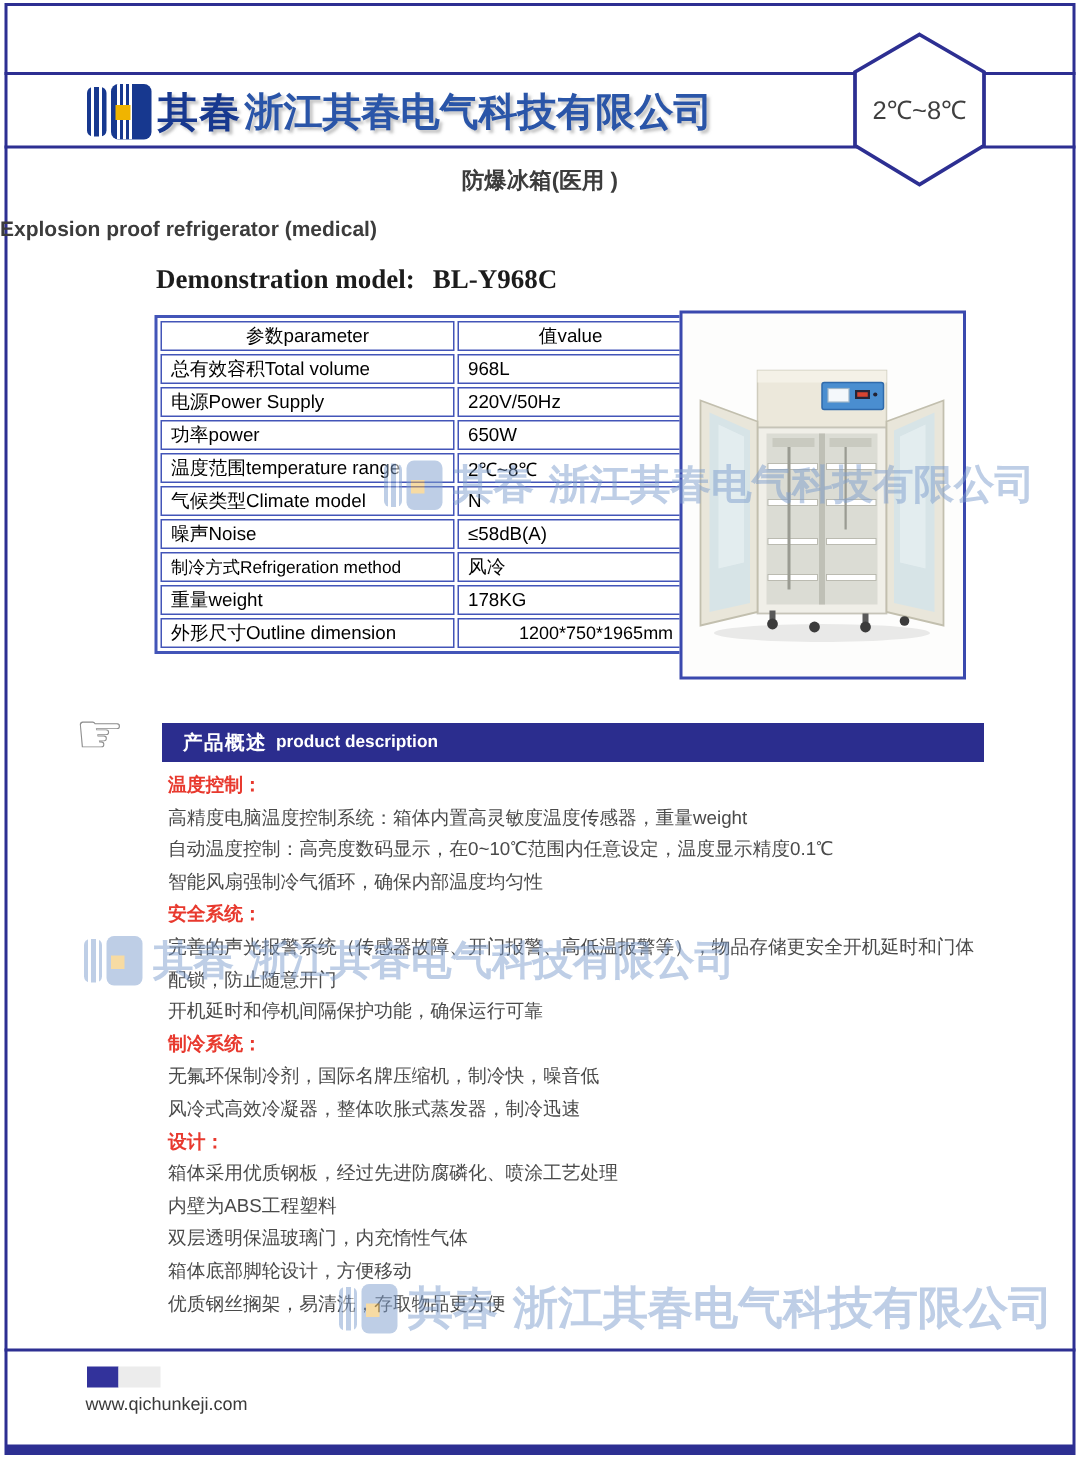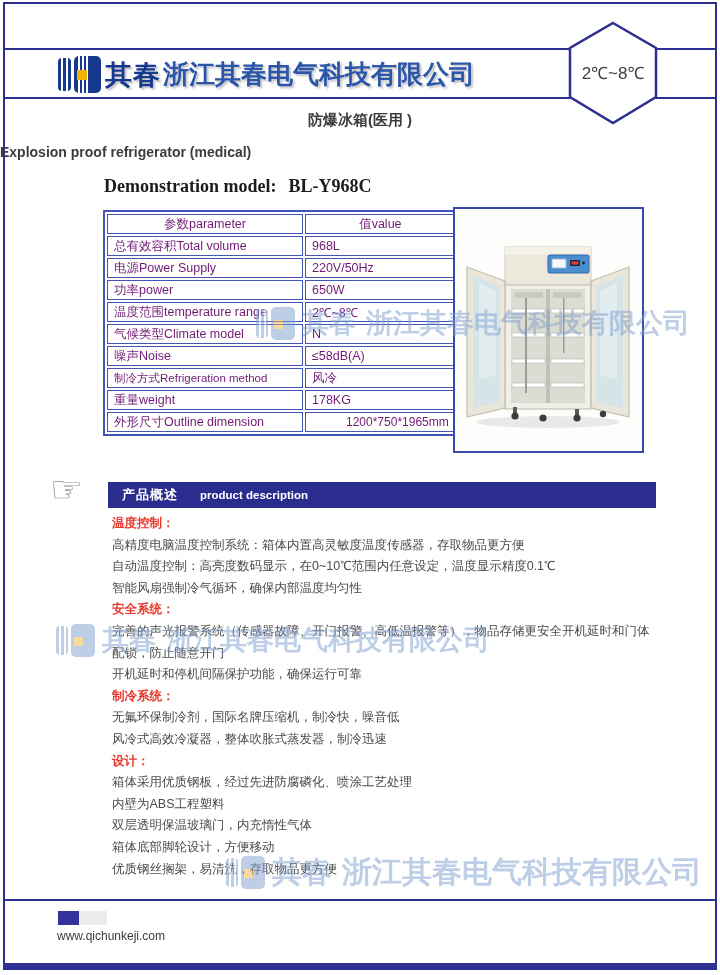--- a/index.html
+++ b/index.html
@@ -30,36 +30,36 @@
   .title-cn{position:absolute;left:0;top:111px;width:720px;text-align:center;
             font-size:15px;font-weight:bold;color:#3c3c3c;}
   .title-en{position:absolute;left:0;top:144px;width:720px;text-align:left;
             font-size:14px;font-weight:bold;color:#3c3c3c;}
   .model-line{position:absolute;left:104px;top:176px;font-family:"Liberation Serif",serif;
             font-size:18px;font-weight:bold;color:#1c1c1c;}
   .model-line .val{margin-left:12px;}
   
   .spec{position:absolute;left:103px;top:210px;border-collapse:separate;border-spacing:2px;
         border:2px solid #4355b8;background:#fff;}
-  .spec td{border:1px solid #4355b8;height:18px;padding:0 6px;font-size:12.5px;color:#701a75;
+  .spec td{border:1px solid #4355b8;height:18px;padding:0 6px;font-size:12.5px;color:#000000;
         white-space:nowrap;}
   .spec td.c-param{width:182px;}
   .spec td.c-value{width:97px;}
   .spec tr.head td{text-align:center;}
   .spec td.small-en{font-size:11.5px;}
   .spec td.tight{font-size:12px;padding-left:40px;}
   
   .photo-box{position:absolute;left:453px;top:207px;width:191px;height:246px;box-sizing:border-box;
         border:2px solid #3a49ae;background:#fdfdfc;}
   
   .hand{position:absolute;left:50px;top:468px;font-size:37px;color:#8f8f8f;}
   .banner{position:absolute;left:108px;top:482px;width:548px;height:26px;background:#2b2d8e;
         color:#fff;display:flex;align-items:center;box-sizing:border-box;padding-left:14px;}
   .banner .cn{font-size:13px;font-weight:bold;letter-spacing:1px;}
-  .banner .en{font-size:11.5px;font-weight:bold;margin-left:22px;}
+  .banner .en{font-size:11.5px;font-weight:bold;margin-left:6px;}
   
   .desc{position:absolute;left:112px;top:513px;width:548px;font-size:12.5px;color:#4a4a4a;
         line-height:21.6px;z-index:2;}
   .d-title{color:#e8392e;font-weight:bold;}
   
   .watermark{position:absolute;display:flex;align-items:center;color:#7f9fce;opacity:.5;
         font-weight:bold;white-space:nowrap;pointer-events:none;z-index:6;}
   .wm-logo{position:relative;width:40px;height:33px;margin-right:6px;flex:0 0 auto;}
   .wm-logo .b1{position:absolute;left:0;top:2px;width:12px;height:29px;border-radius:4px;
         background:repeating-linear-gradient(90deg,#7f9fce 0 3px,#fff 3px 5px,#7f9fce 5px 8px,#fff 8px 10px,#7f9fce 10px 12px);}
@@ -202,21 +202,21 @@
   </div>
 
   <div class="hand">☞</div>
   <div class="banner">
     <span class="cn">产品概述</span>
     <span class="en">product description</span>
   </div>
 
   <div class="desc">
     <div class="d-title">温度控制：</div>
-    <div class="d-line">高精度电脑温度控制系统：箱体内置高灵敏度温度传感器，存取物品更方便</div>
+    <div class="d-line">高精度电脑温度控制系统：箱体内置高灵敏度温度传感器，重量weight</div>
     <div class="d-line">自动温度控制：高亮度数码显示，在0~10℃范围内任意设定，温度显示精度0.1℃</div>
     <div class="d-line">智能风扇强制冷气循环，确保内部温度均匀性</div>
     <div class="d-title">安全系统：</div>
     <div class="d-line">完善的声光报警系统（传感器故障、开门报警、高低温报警等），物品存储更安全开机延时和门体配锁，防止随意开门</div>
     <div class="d-line">开机延时和停机间隔保护功能，确保运行可靠</div>
     <div class="d-title">制冷系统：</div>
     <div class="d-line">无氟环保制冷剂，国际名牌压缩机，制冷快，噪音低</div>
     <div class="d-line">风冷式高效冷凝器，整体吹胀式蒸发器，制冷迅速</div>
     <div class="d-title">设计：</div>
     <div class="d-line">箱体采用优质钢板，经过先进防腐磷化、喷涂工艺处理</div>

